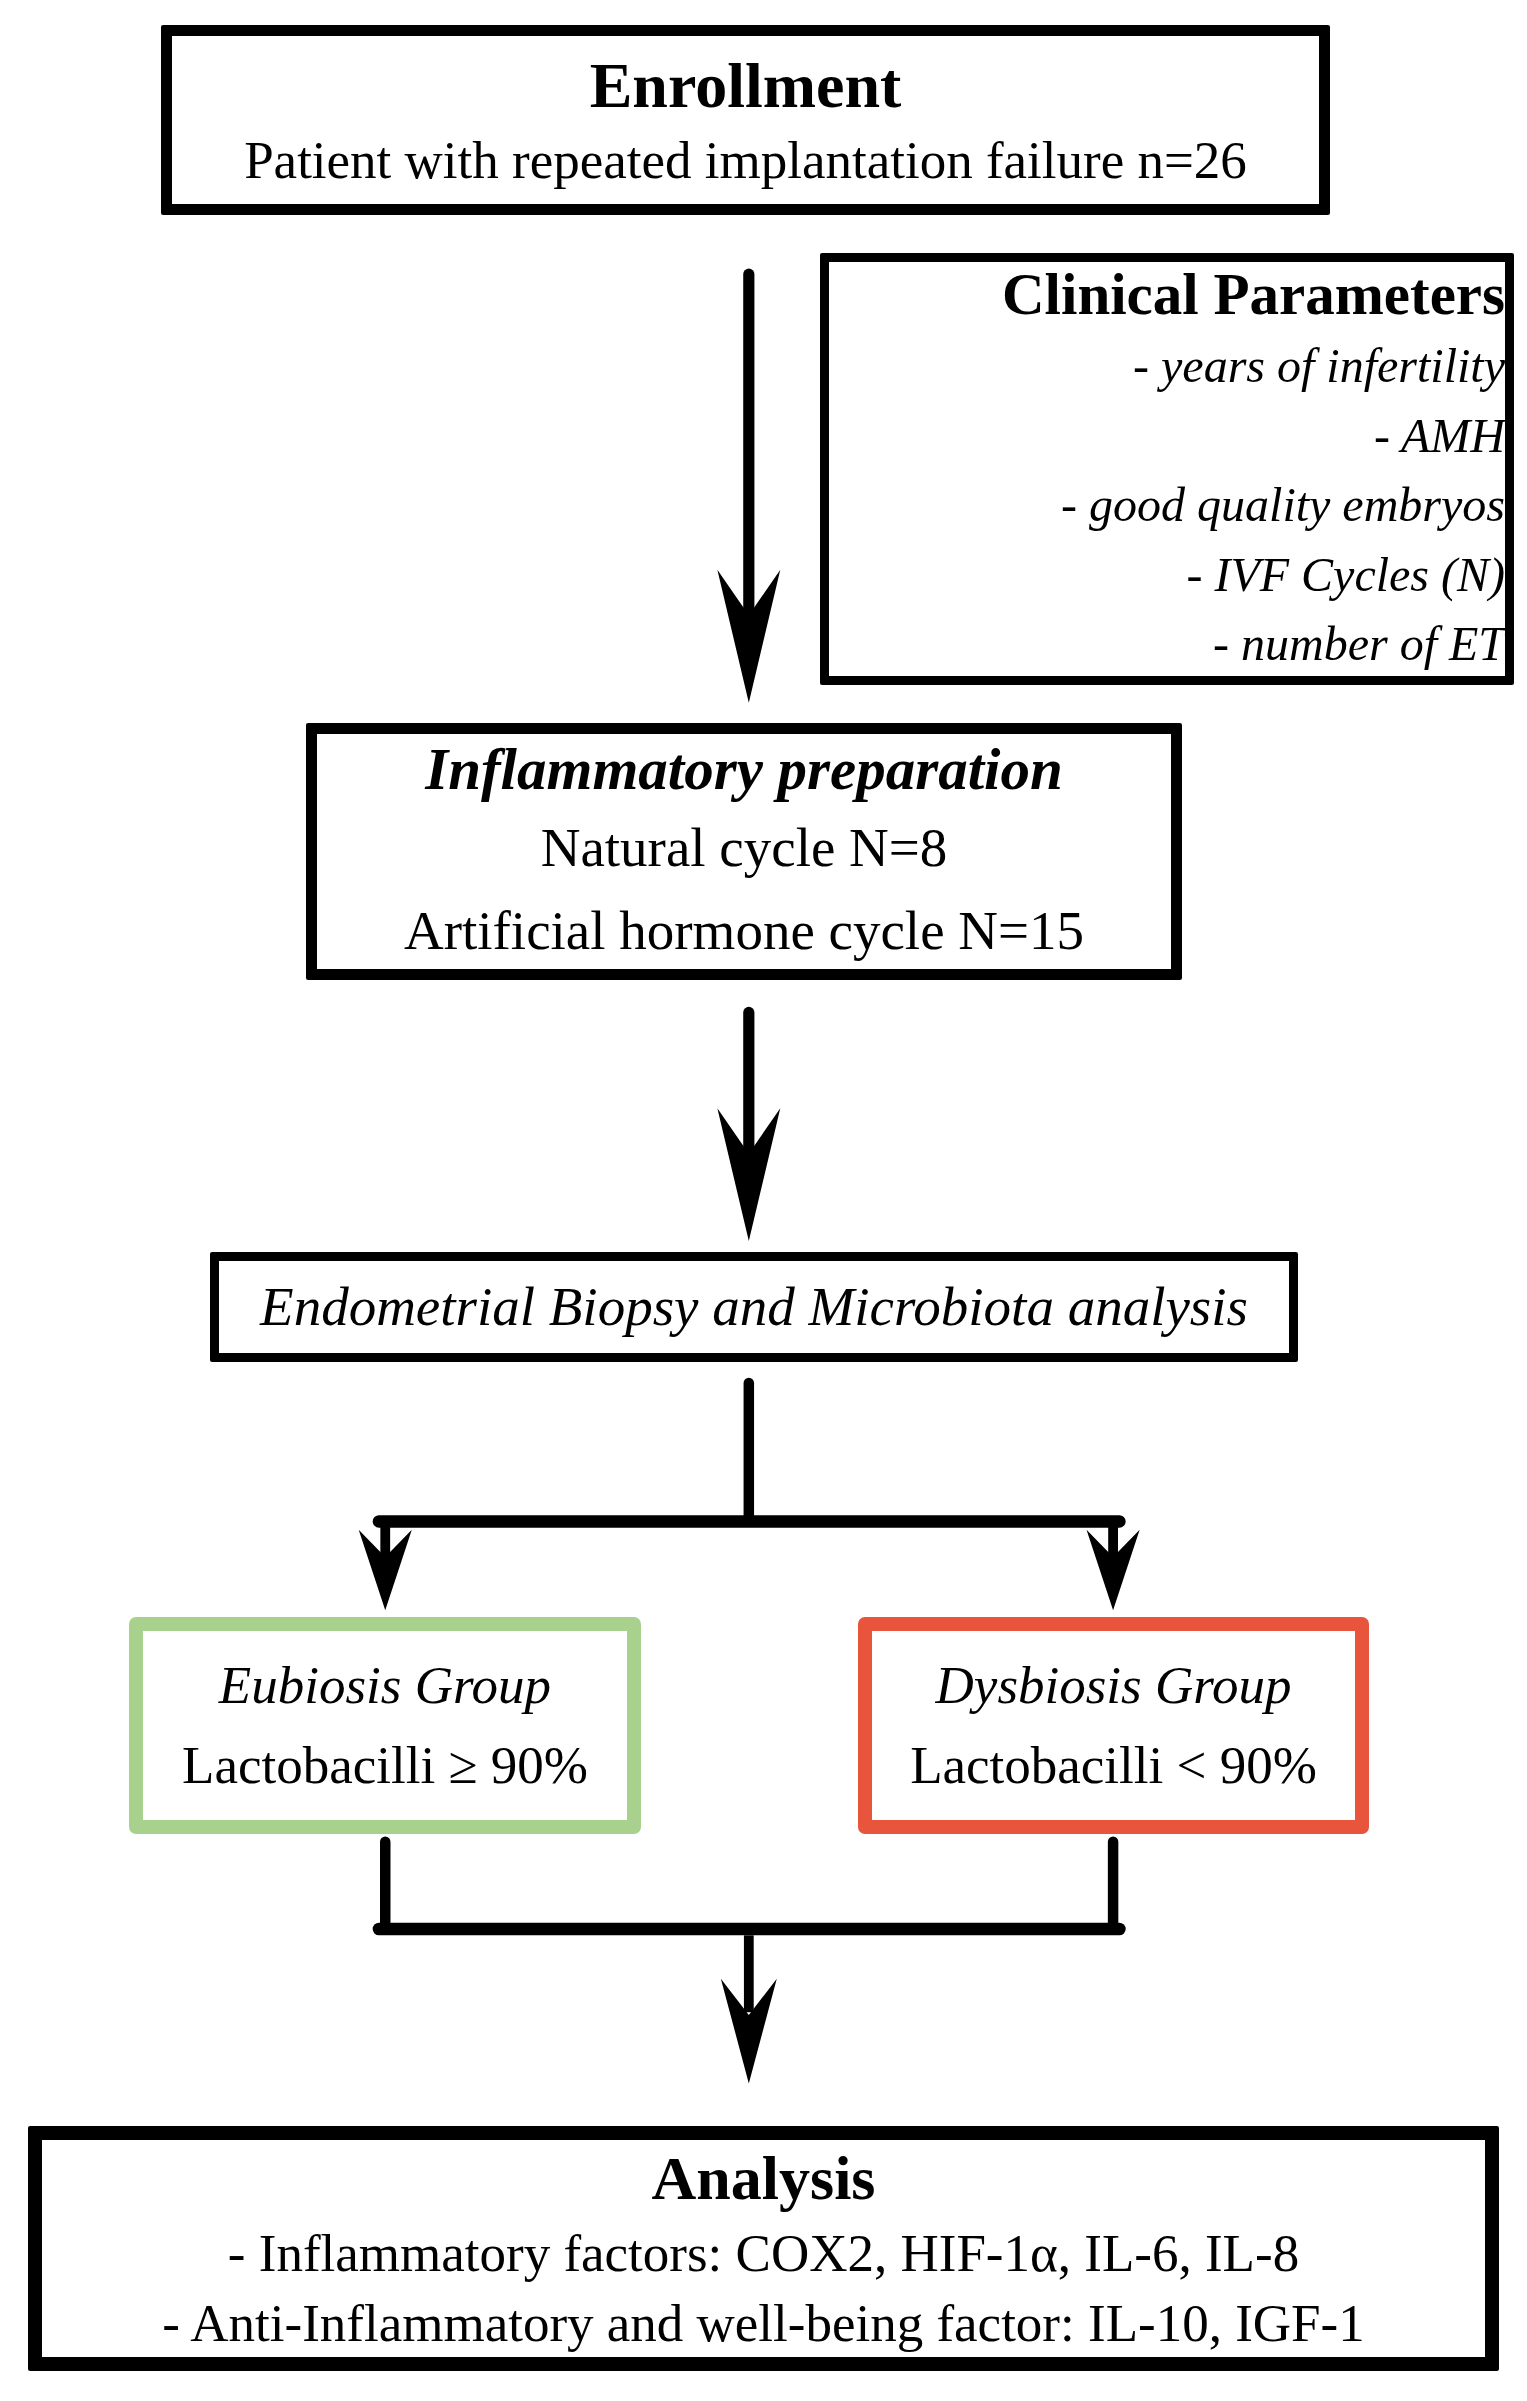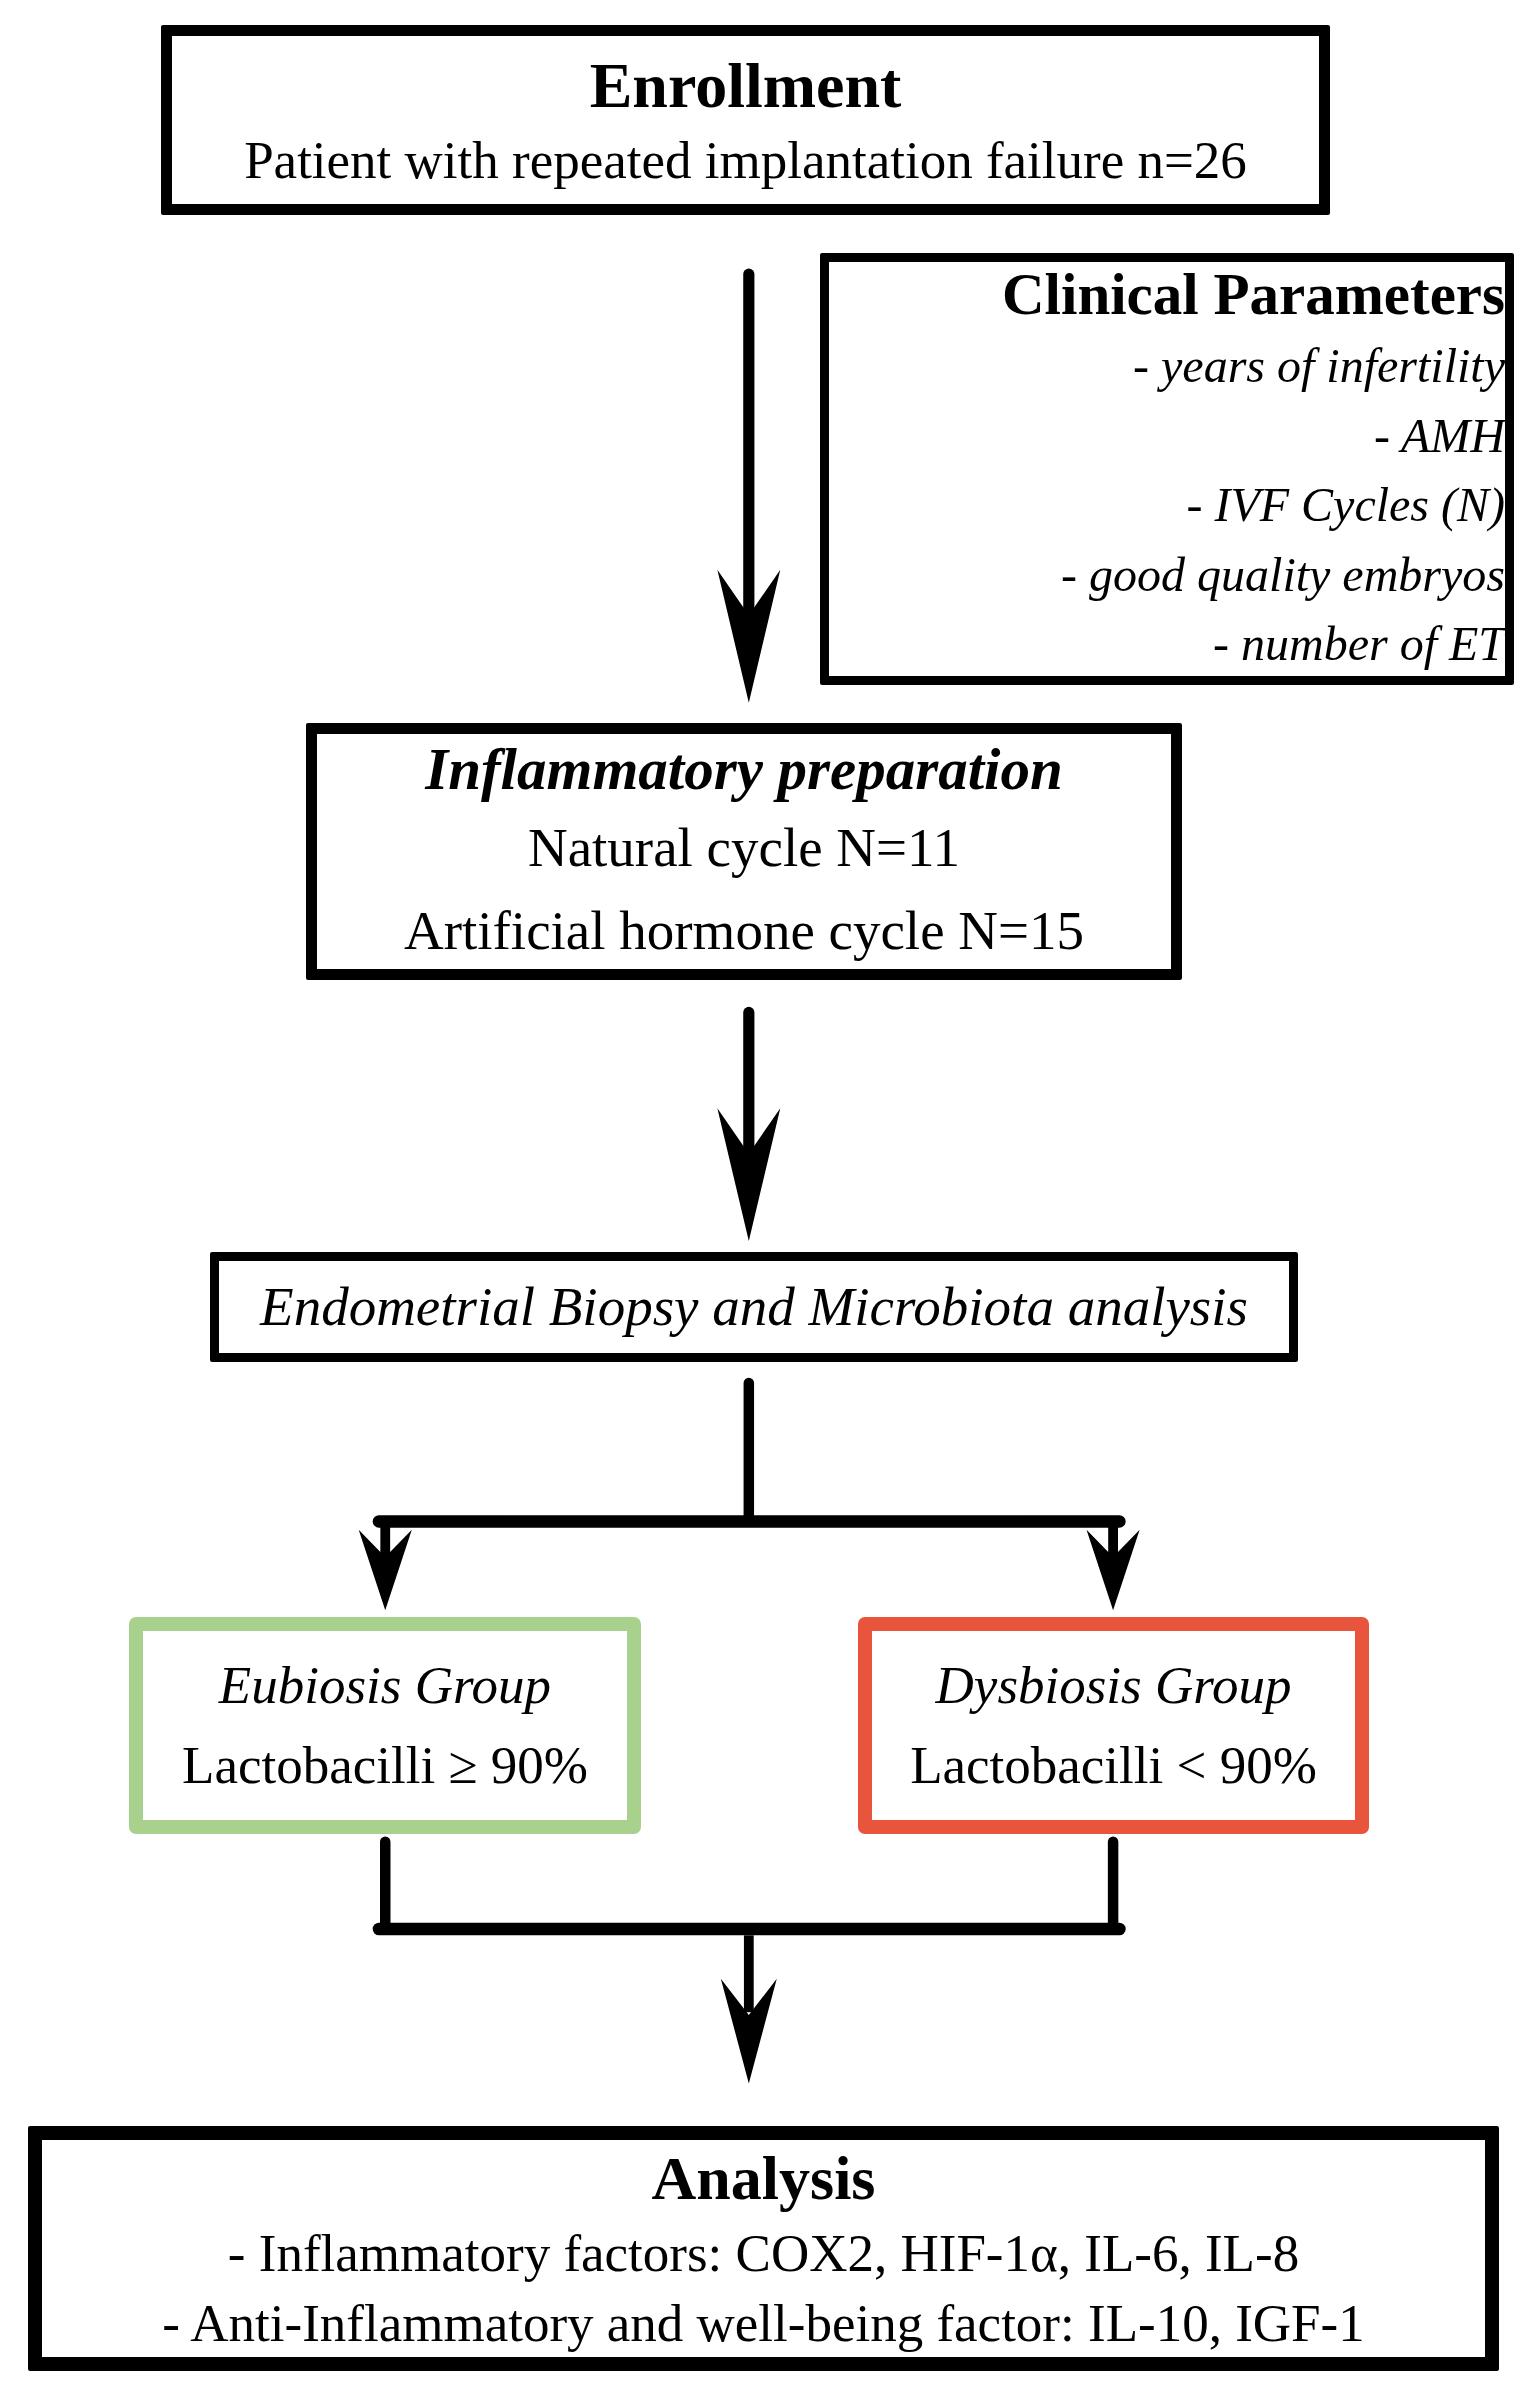--- a/index.html
+++ b/index.html
@@ -90,28 +90,28 @@
 
   <div class="node enrollment">
     <div class="title">Enrollment</div>
     <div class="line">Patient with repeated implantation failure n=26</div>
   </div>
 
   <div class="node clinical">
     <div class="title">Clinical Parameters</div>
     <div class="item">- years of infertility</div>
     <div class="item">- AMH</div>
+    <div class="item">- good quality embryos</div>
     <div class="item">- IVF Cycles (N)</div>
-    <div class="item">- good quality embryos</div>
     <div class="item">- number of ET</div>
   </div>
 
   <div class="node prep">
     <div class="title">Inflammatory preparation</div>
-    <div class="line">Natural cycle N=11</div>
+    <div class="line">Natural cycle N=8</div>
     <div class="line">Artificial hormone cycle N=15</div>
   </div>
 
   <div class="node biopsy">
     <div class="title">Endometrial Biopsy and Microbiota analysis</div>
   </div>
 
   <div class="node group-box eubiosis" style="border-color: rgb(169, 209, 142);">
     <div class="title">Eubiosis Group</div>
     <div class="line">Lactobacilli ≥ 90%</div>

